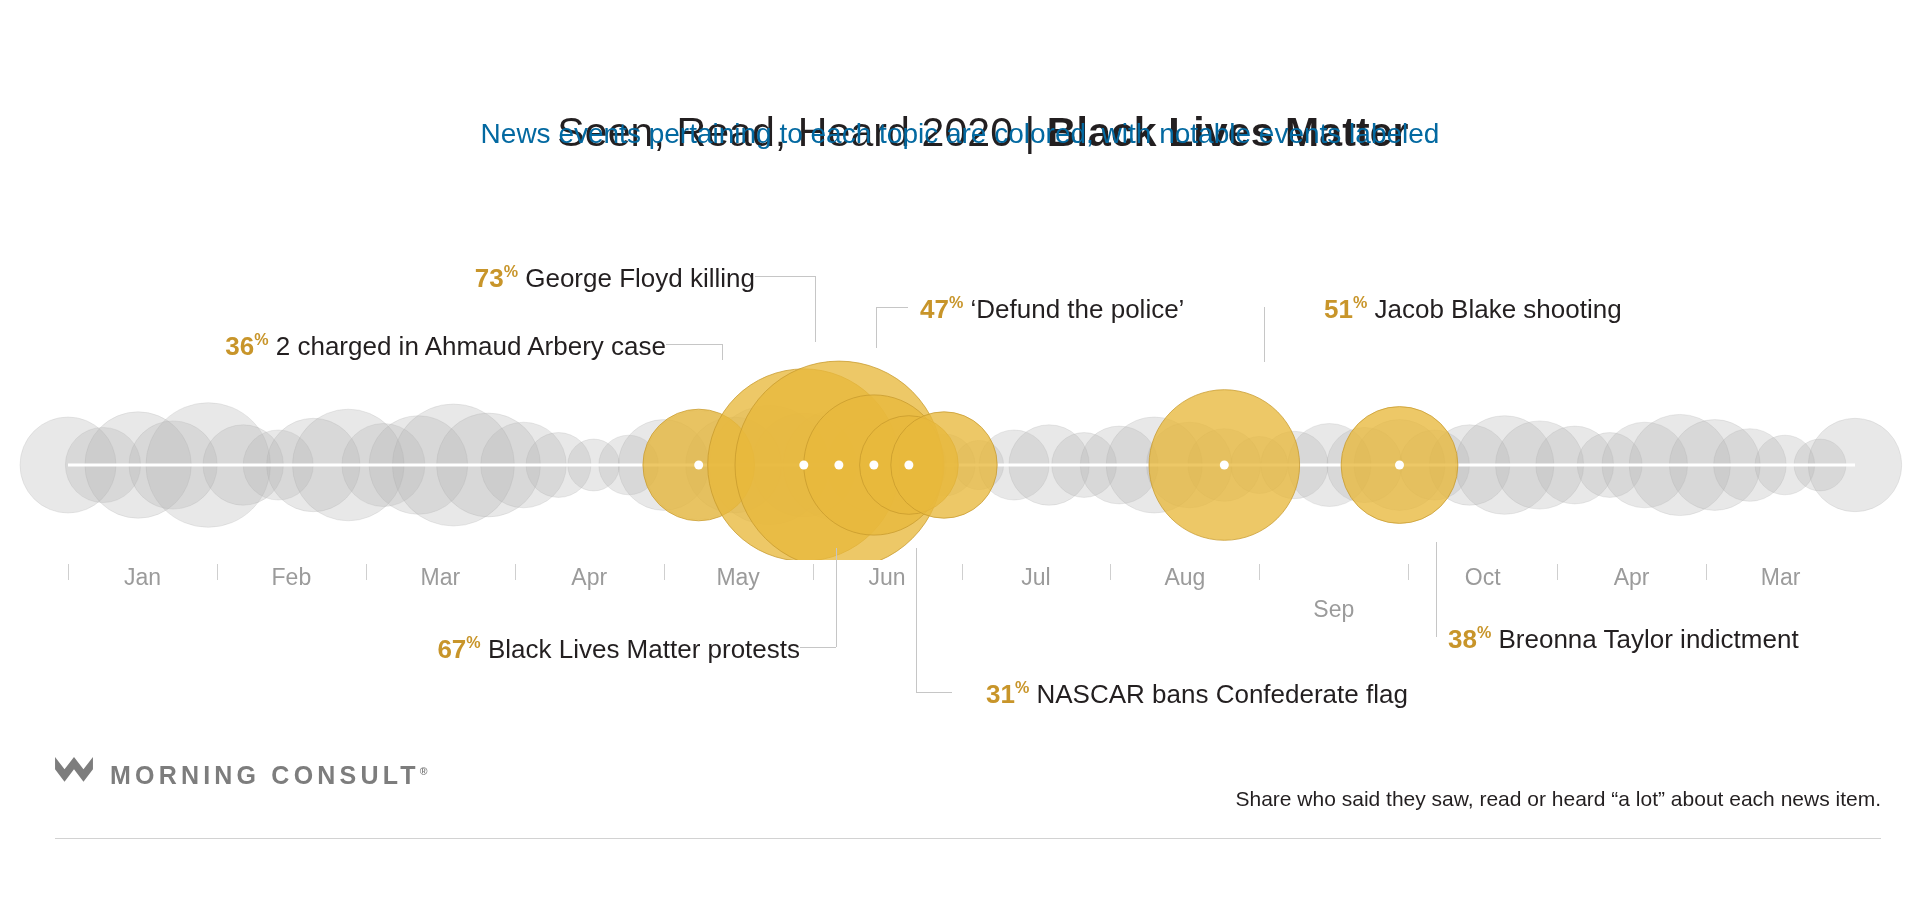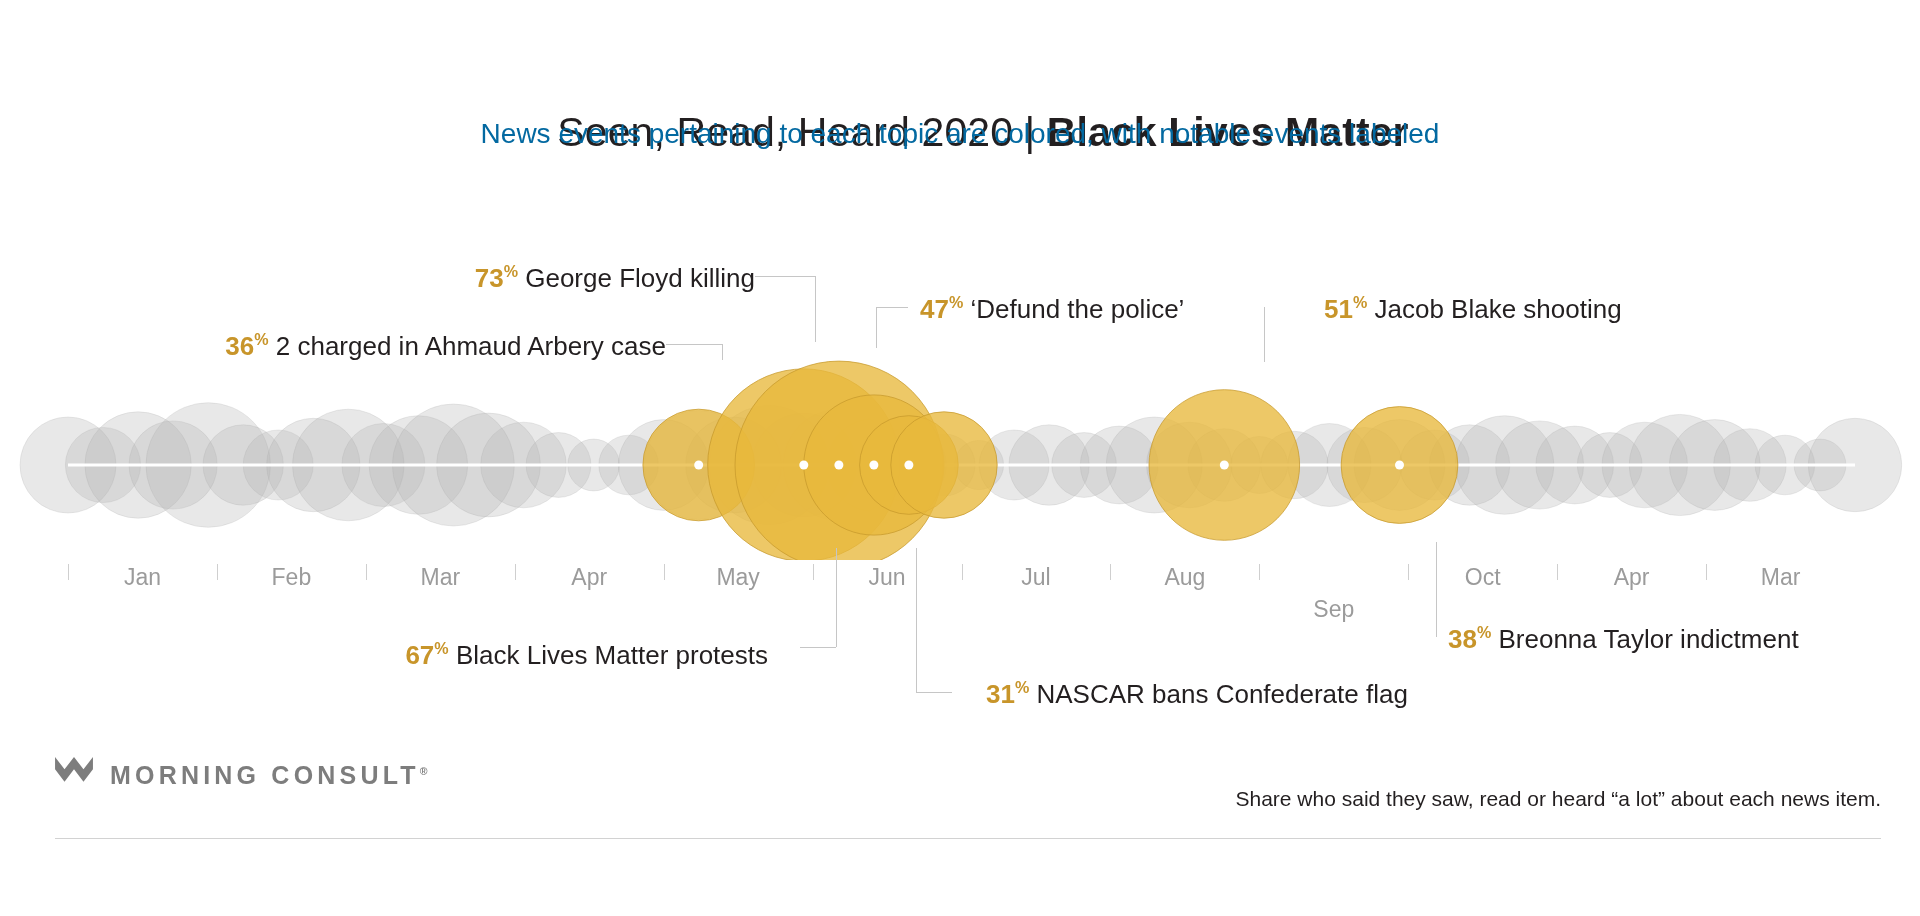--- a/index.html
+++ b/index.html
@@ -184,21 +184,21 @@
       <div class="leader-h" style="left: 666px; top: 344px; width: 56px;"></div>
       <div class="leader-v" style="left: 722px; top: 344px; height: 16px;"></div>
       <div class="anno right" style="left: 666px; top: 331px;"><span class="pct">36<sup>%</sup></span><span class="txt"> 2 charged in Ahmaud Arbery case</span></div>
       <div class="leader-h" style="left: 876px; top: 307px; width: 32px;"></div>
       <div class="leader-v" style="left: 876px; top: 307px; height: 41px;"></div>
       <div class="anno" style="left: 920px; top: 294px;"><span class="pct">47<sup>%</sup></span><span class="txt"> ‘Defund the police’</span></div>
       <div class="leader-v" style="left: 1264px; top: 307px; height: 55px;"></div>
       <div class="anno" style="left: 1324px; top: 294px;"><span class="pct">51<sup>%</sup></span><span class="txt"> Jacob Blake shooting</span></div>
       <div class="leader-h" style="left: 800px; top: 647px; width: 36px;"></div>
       <div class="leader-v" style="left: 836px; top: 548px; height: 99px;"></div>
-      <div class="anno right" style="left: 768px; top: 634px; margin-top: 6px;"><span class="pct">67<sup>%</sup></span><span class="txt"> Black Lives Matter protests</span></div>
+      <div class="anno right" style="left: 800px; top: 634px;"><span class="pct">67<sup>%</sup></span><span class="txt"> Black Lives Matter protests</span></div>
       <div class="leader-h" style="left: 916px; top: 692px; width: 36px;"></div>
       <div class="leader-v" style="left: 916px; top: 548px; height: 144px;"></div>
       <div class="anno" style="left: 966px; top: 679px; margin-left: 20px;"><span class="pct">31<sup>%</sup></span><span class="txt"> NASCAR bans Confederate flag</span></div>
       <div class="leader-v" style="left: 1436px; top: 542px; height: 95px;"></div>
       <div class="anno" style="left: 1448px; top: 624px;"><span class="pct">38<sup>%</sup></span><span class="txt"> Breonna Taylor indictment</span></div>
     </div>
 
   <div id="footer">
     <div id="logo">
       <svg class="mark" viewBox="0 0 40 38">

